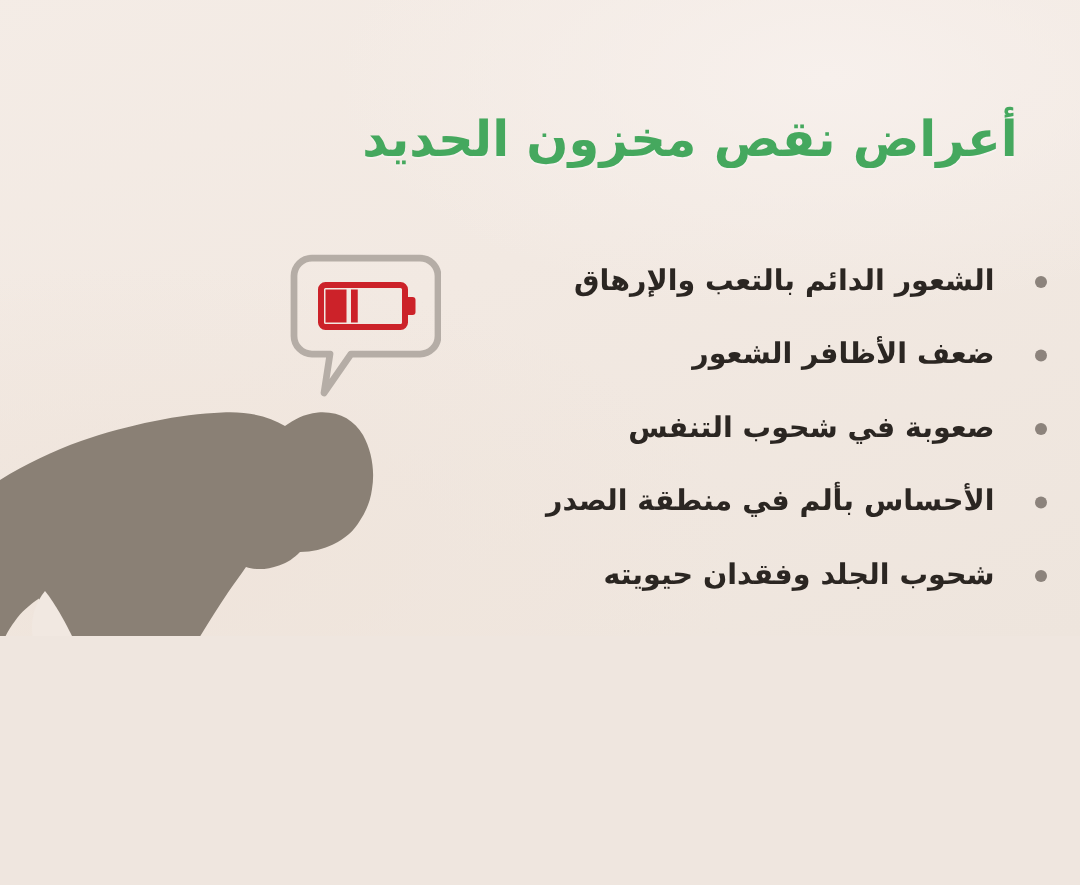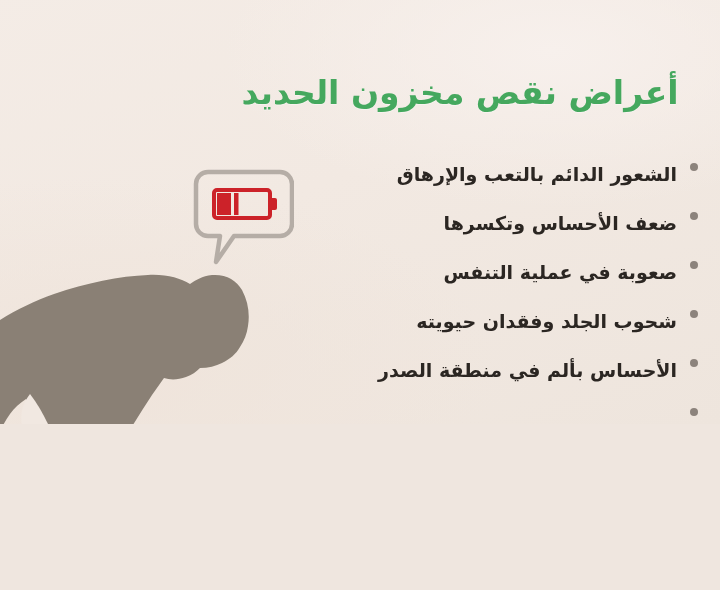--- a/index.html
+++ b/index.html
@@ -64,24 +64,24 @@
     top: 163px;
     right: 22px;
     width: 500px;
     direction: rtl;
     list-style: none;
     margin: 0;
     padding: 0;
   }
   .symptom-item {
     display: flex;
-    align-items: flex-start;
+    align-items: center;
     justify-content: flex-start;
     height: 49px;
-    gap: 11px;
+    gap: 25px;
   }
   .bullet {
     flex: 0 0 auto;
     width: 8px;
     height: 8px;
     border-radius: 50%;
     background: #8c837c;
     margin-left: 2px;
   }
   .symptom-text {
@@ -184,32 +184,32 @@
 
   <div class="title">أعراض نقص مخزون الحديد</div>
 
   <ul class="symptom-list">
     <li class="symptom-item">
       <span class="bullet"></span>
       <span class="symptom-text">الشعور الدائم بالتعب والإرهاق</span>
     </li>
     <li class="symptom-item">
       <span class="bullet"></span>
-      <span class="symptom-text">ضعف الأحساس وتكسرها</span>
-    </li>
-    <li class="symptom-item">
-      <span class="bullet"></span>
-      <span class="symptom-text">صعوبة في عملية التنفس</span>
+      <span class="symptom-text">ضعف الأظافر الشعور</span>
+    </li>
+    <li class="symptom-item">
+      <span class="bullet"></span>
+      <span class="symptom-text">صعوبة في شحوب التنفس</span>
+    </li>
+    <li class="symptom-item">
+      <span class="bullet"></span>
+      <span class="symptom-text">الأحساس بألم في منطقة الصدر</span>
     </li>
     <li class="symptom-item">
       <span class="bullet"></span>
       <span class="symptom-text">شحوب الجلد وفقدان حيويته</span>
     </li>
     <li class="symptom-item">
       <span class="bullet"></span>
-      <span class="symptom-text">الأحساس بألم في منطقة الصدر</span>
-    </li>
-    <li class="symptom-item">
-      <span class="bullet"></span>
     </li>
   </ul>
 
 </div>
 
 </body></html>

